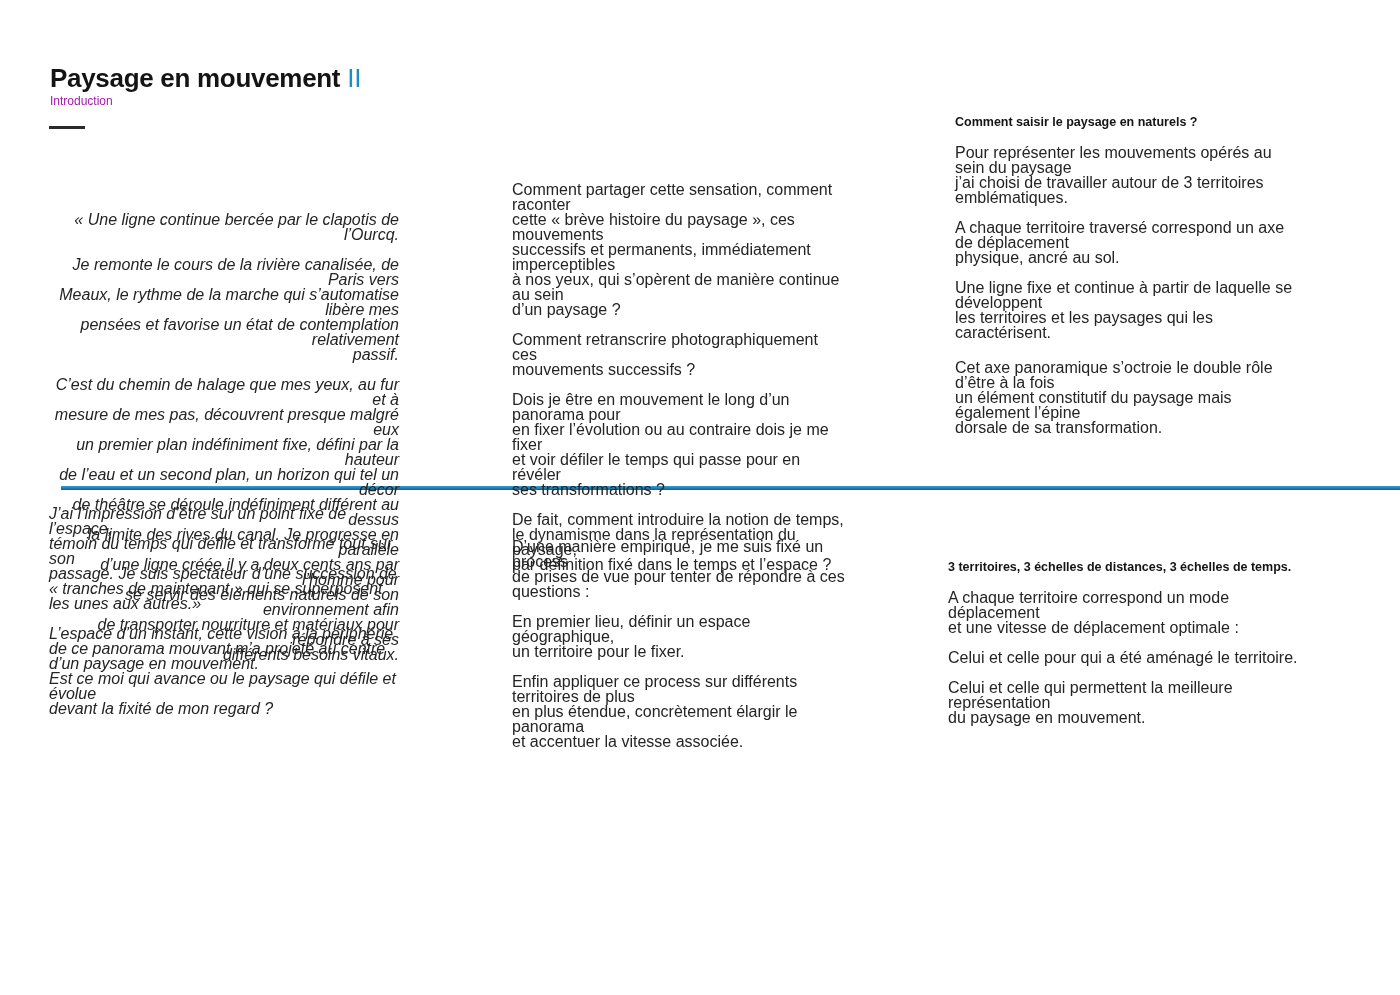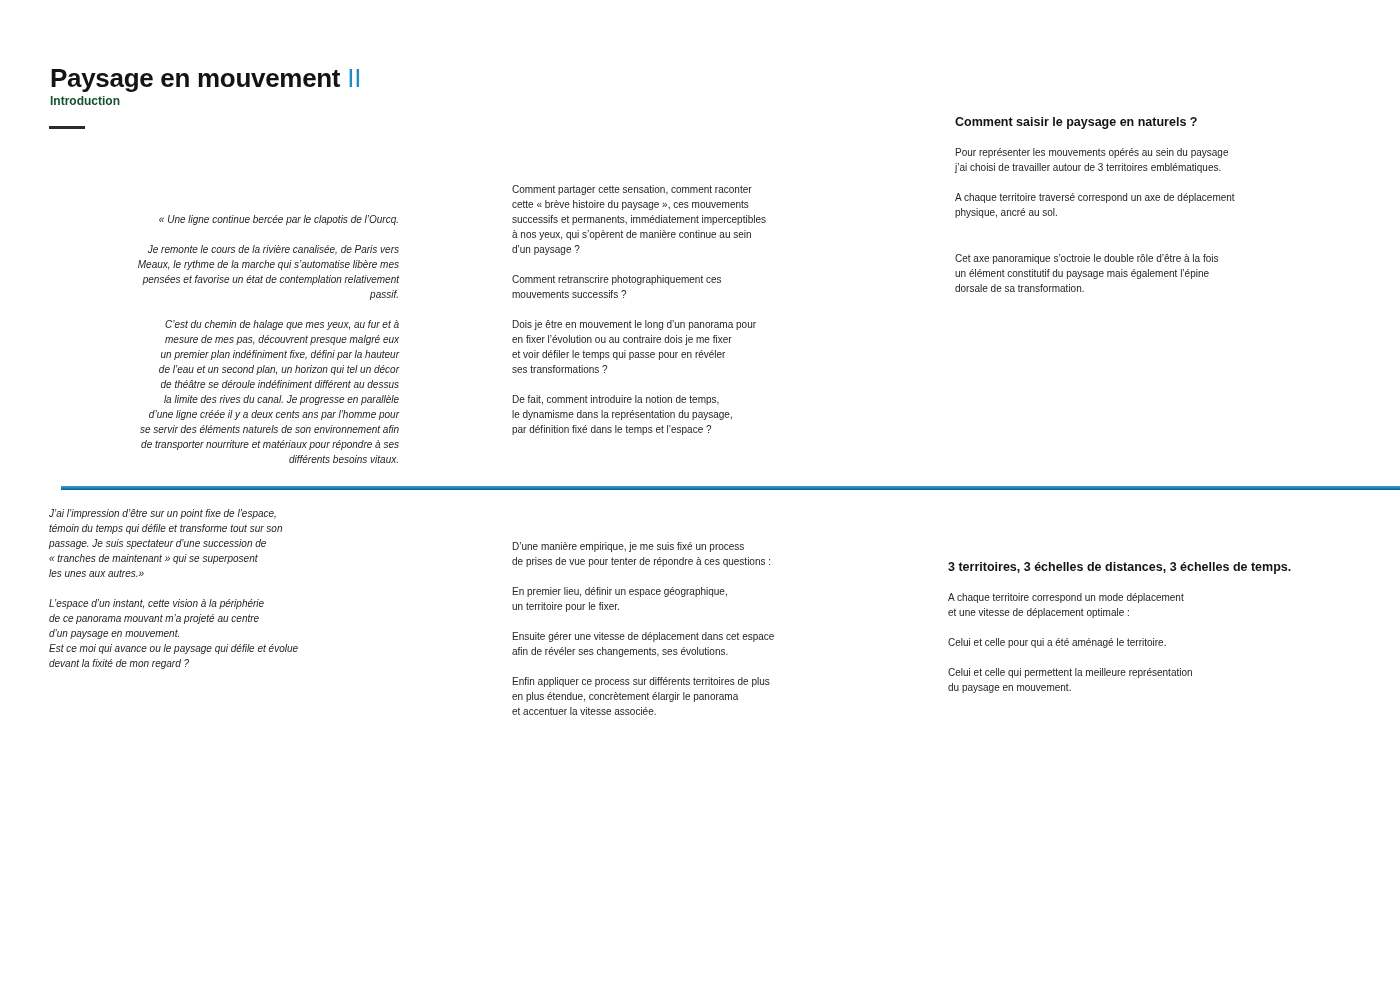--- a/index.html
+++ b/index.html
@@ -26,57 +26,57 @@
   .page-title .accent {
     color: #1e8bc3;
     font-weight: 400;
     margin-left: 7px;
   }
   .subtitle {
     position: absolute;
     left: 50px;
     top: 94px;
     font-size: 12px;
-    font-weight: 700;
-    color: #14532d;
+    font-weight: 400;
+    color: #a21caf;
   }
   .rule-dark {
     position: absolute;
     left: 49px;
     top: 126px;
     width: 36px;
     height: 3px;
     background: #2b2b2b;
   }
   .divider-blue {
     position: absolute;
     left: 61px;
     top: 486px;
     width: 1339px;
     height: 4px;
     background: linear-gradient(to bottom, #3a9fd2 0%, #1f86bd 45%, #155e8b 100%);
   }
   .col { position: absolute; }
   .para {
     margin: 0 0 15px 0;
-    font-size: 10px;
+    font-size: 16px;
     line-height: 15px;
     color: #242424;
     white-space: pre-line;
   }
   .italic .para { font-style: italic; }
   .col-heading {
     margin: 0 0 15px 0;
     font-size: 12.5px;
     line-height: 15px;
     font-weight: 700;
     color: #141414;
     white-space: pre-line;
   }
-  .gap-lg { margin-top: 31px; }
+  .gap-lg { margin-top: 20px; }
   .col-left-upper  { left: 49px;  top: 212px; width: 350px; text-align: right; }
   .col-left-lower  { left: 49px;  top: 506px; width: 350px; }
   .col-mid-upper   { left: 512px; top: 182px; width: 335px; }
   .col-mid-lower   { left: 512px; top: 539px; width: 335px; }
   .col-right-upper { left: 955px; top: 115px; width: 350px; }
   .col-right-lower { left: 948px; top: 560px; width: 350px; }
 </style>
 </head>
 <body>
 
@@ -136,33 +136,33 @@
     <p class="para">De fait, comment introduire la notion de temps,
 le dynamisme dans la représentation du paysage,
 par définition fixé dans le temps et l’espace ?</p>
   </div>
 
   <div class="col col-mid-lower">
     <p class="para">D’une manière empirique, je me suis fixé un process
 de prises de vue pour tenter de répondre à ces questions :</p>
     <p class="para">En premier lieu, définir un espace géographique,
 un territoire pour le fixer.</p>
-    <p class="para">Ensuite gérer une vitesse de déplacement dans cet espace
-afin de révéler ses changements, ses évolutions.</p>
     <p class="para">Enfin appliquer ce process sur différents territoires de plus
 en plus étendue, concrètement élargir le panorama
 et accentuer la vitesse associée.</p>
   </div>
 
   <div class="col col-right-upper">
     <p class="col-heading">Comment saisir le paysage en naturels ?</p>
     <p class="para">Pour représenter les mouvements opérés au sein du paysage
 j’ai choisi de travailler autour de 3 territoires emblématiques.</p>
     <p class="para">A chaque territoire traversé correspond un axe de déplacement
 physique, ancré au sol.</p>
+    <p class="para">Une ligne fixe et continue à partir de laquelle se développent
+les territoires et les paysages qui les caractérisent.</p>
     <p class="para gap-lg">Cet axe panoramique s’octroie le double rôle d’être à la fois
 un élément constitutif du paysage mais également l’épine
 dorsale de sa transformation.</p>
   </div>
 
   <div class="col col-right-lower">
     <p class="col-heading">3 territoires, 3 échelles de distances, 3 échelles de temps.</p>
     <p class="para">A chaque territoire correspond un mode déplacement
 et une vitesse de déplacement optimale :</p>
     <p class="para">Celui et celle pour qui a été aménagé le territoire.</p>

